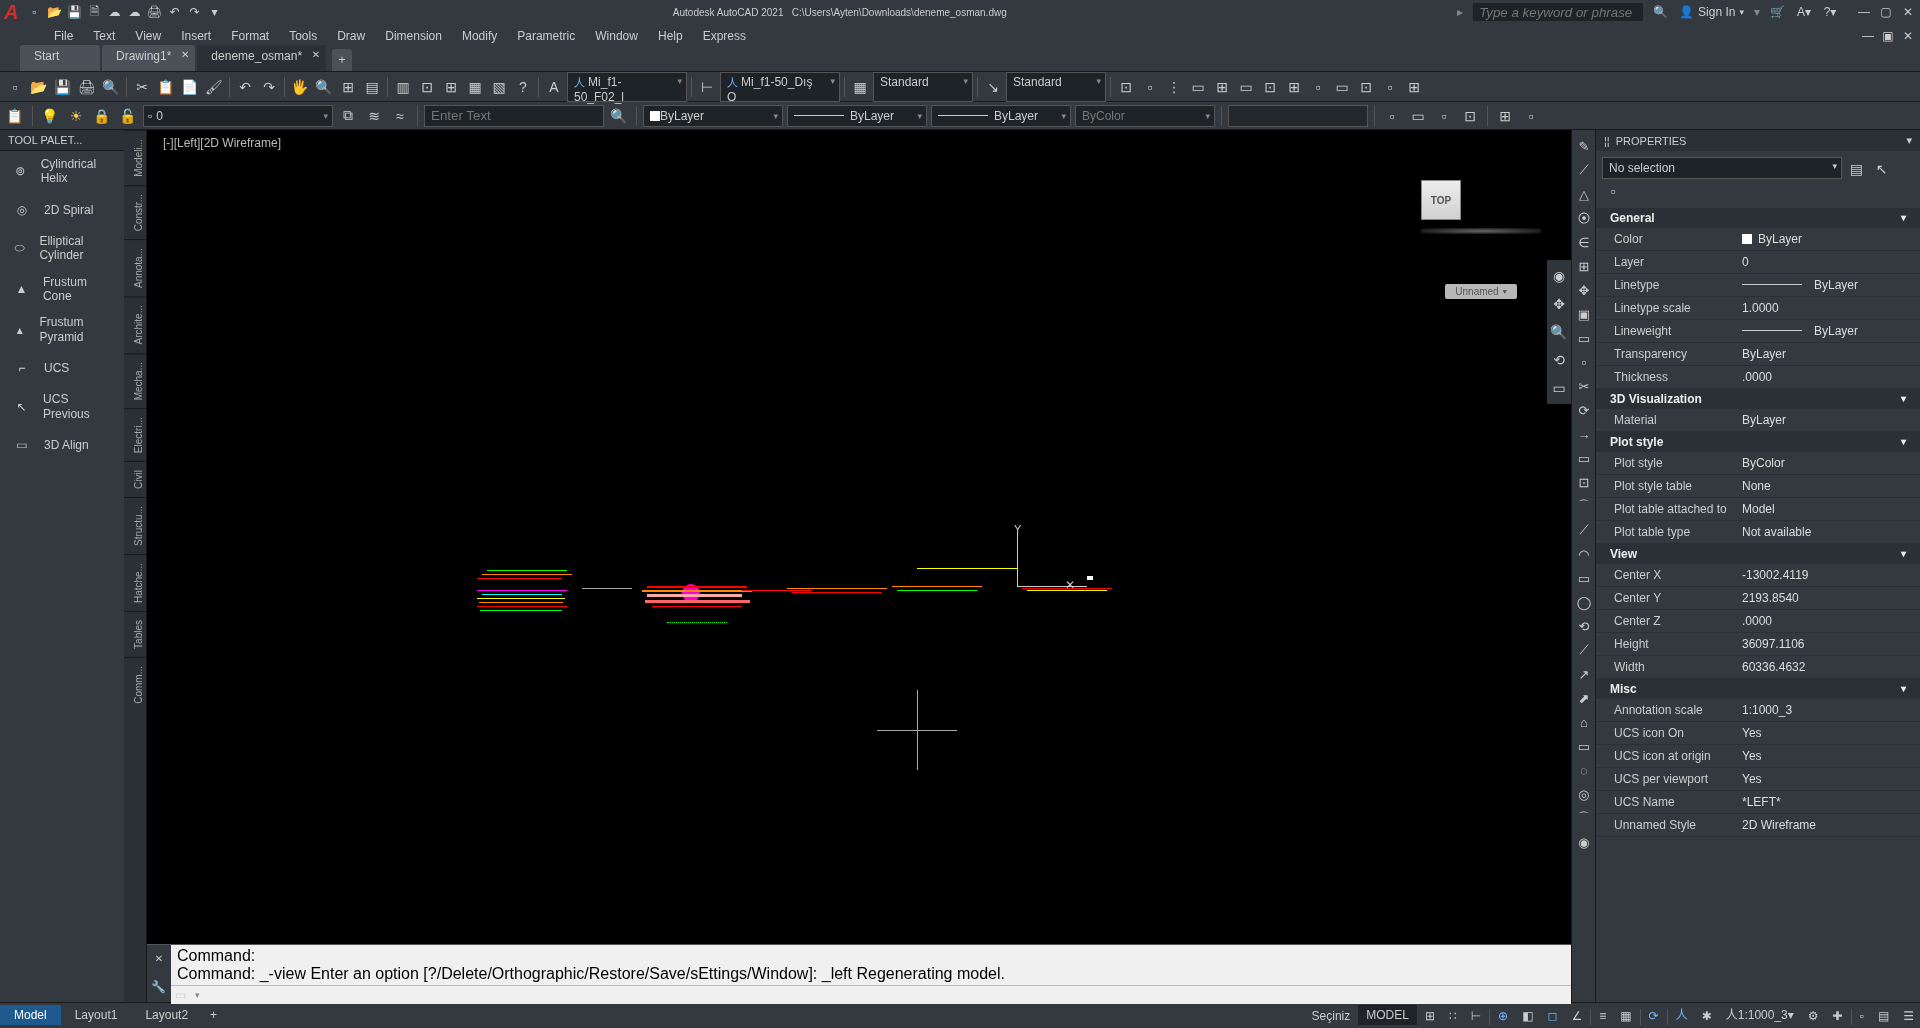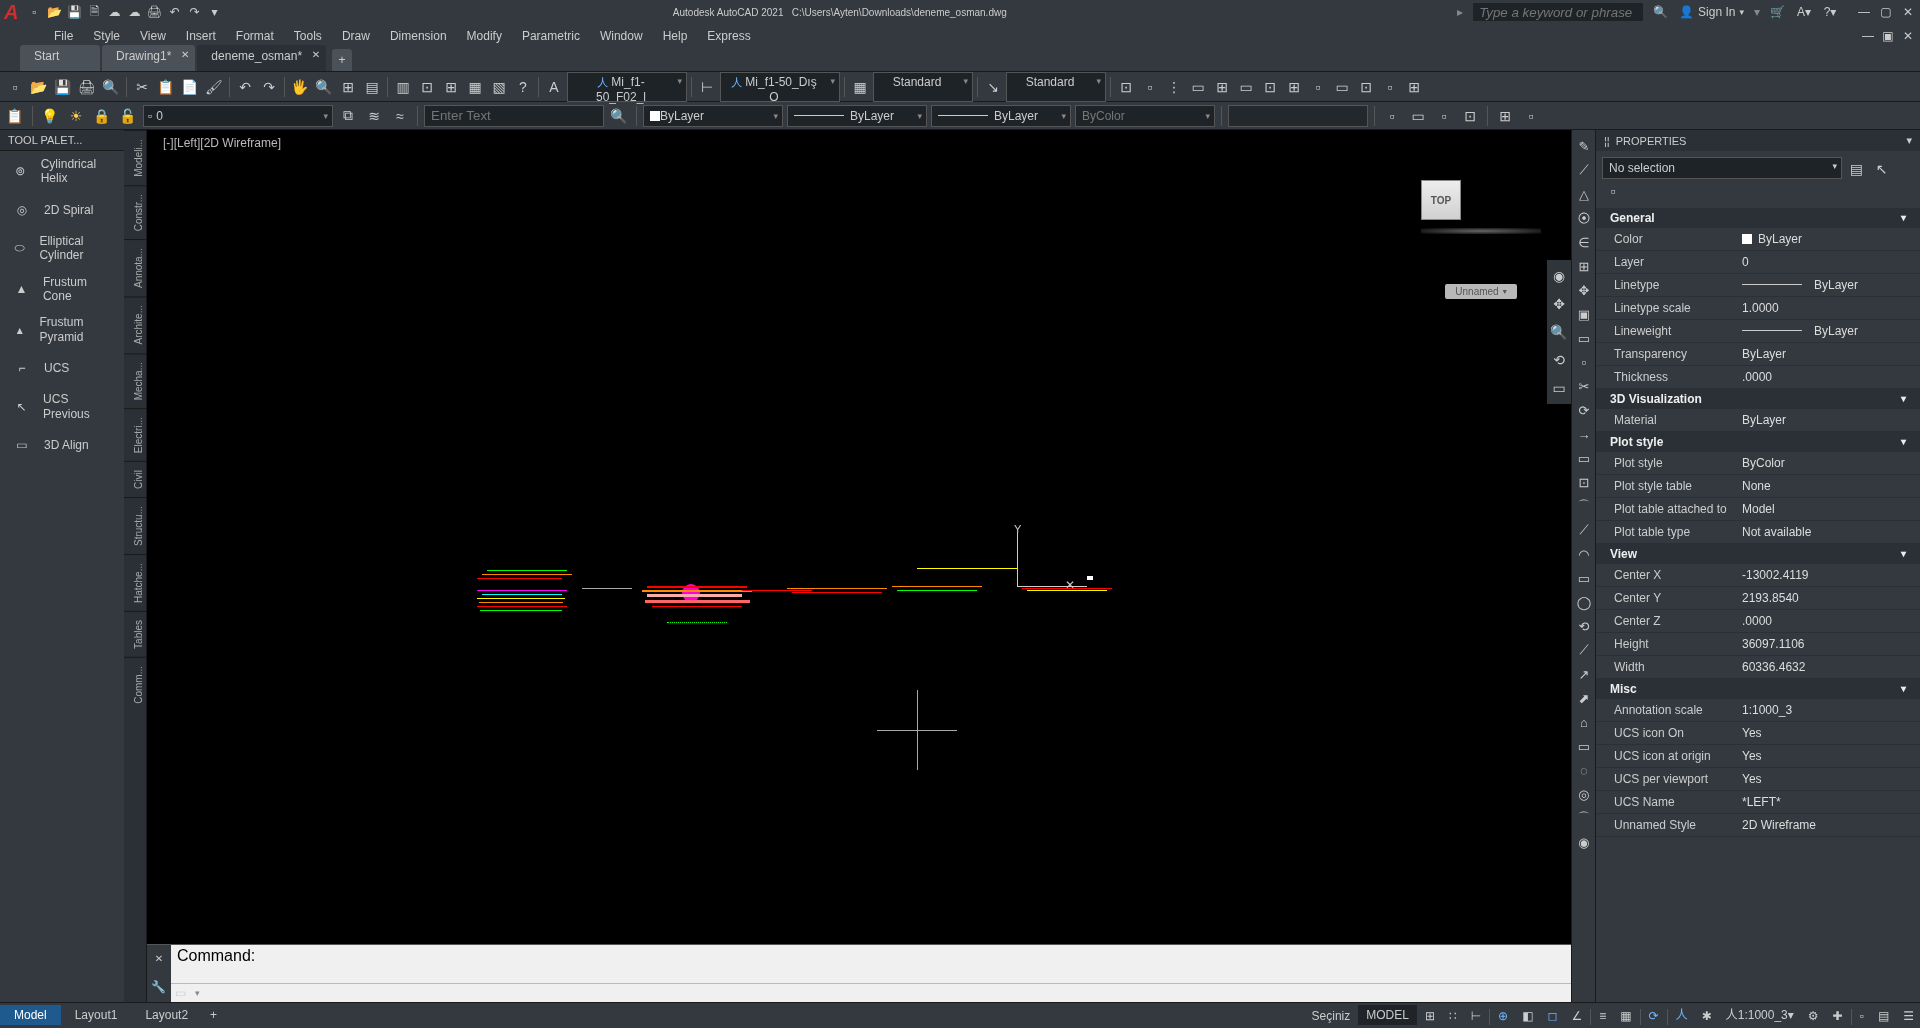--- a/index.html
+++ b/index.html
@@ -21,21 +21,21 @@
 
 .filetabs { height: 24px; background: #33393f; display: flex; align-items: flex-end; padding-left: 20px; gap: 2px; border-bottom: 1px solid #1a1a1a; }
 .filetab { background: #4a5158; padding: 4px 24px 8px 14px; color: #ccc; border-radius: 3px 3px 0 0; position: relative; cursor: pointer; min-width: 80px; margin-top: 15px; }
 .filetab.active { background: #2a3036; }
 .filetab .tx { position: absolute; right: 6px; top: 4px; font-size: 10px; }
 .filetab-new { width: 20px; text-align: center; padding: 4px; cursor: pointer; background: #4a5158; border-radius: 3px 3px 0 0; margin-left: 4px; }
 
 .toolbar1 { height: 30px; background: #33393f; display: flex; align-items: center; padding: 0 4px; gap: 2px; border-bottom: 1px solid #1a1a1a; }
 .tb-icon { width: 22px; height: 22px; display: flex; align-items: center; justify-content: center; cursor: pointer; color: #ccc; font-size: 14px; }
 .tb-sep { width: 1px; height: 20px; background: #555; margin: 0 2px; }
-.tb-select { background: #1e2328; border: 1px solid #555; color: #ccc; padding: 2px 18px 2px 6px; height: 30px; font-size: 12px; position: relative; cursor: pointer; text-align: center; }
+.tb-select { background: #1e2328; border: 1px solid #555; color: #ccc; padding: 2px 18px 2px 6px; height: 30px; font-size: 12px; position: relative; cursor: pointer; }
 .tb-select::after { content: "▾"; position: absolute; right: 4px; top: 3px; font-size: 9px; color: #888; }
 
 .toolbar2 { height: 28px; background: #33393f; display: flex; align-items: center; padding: 0 4px; gap: 4px; border-bottom: 1px solid #1a1a1a; }
 .layer-select { background: #1e2328; border: 1px solid #555; color: #ccc; padding: 2px 4px; height: 22px; width: 190px; display: flex; align-items: center; gap: 4px; cursor: pointer; position: relative; }
 .layer-select::after { content: "▾"; position: absolute; right: 4px; font-size: 9px; color: #888; }
 .enter-text { background: #1e2328; border: 1px solid #555; color: #888; padding: 2px 6px; width: 180px; height: 22px; }
 .prop-select { background: #1e2328; border: 1px solid #555; color: #ccc; padding: 2px 6px; height: 22px; width: 140px; display: flex; align-items: center; position: relative; cursor: pointer; }
 .prop-select::after { content: "▾"; position: absolute; right: 4px; font-size: 9px; color: #888; }
 .line-swatch { display: inline-block; height: 1px; width: 50px; background: #ccc; margin-right: 6px; }
 
@@ -137,21 +137,21 @@
       <span class="win-ctrl">—</span>
       <span class="win-ctrl">▢</span>
       <span class="win-ctrl">✕</span>
     </div>
   </div>
 </div>
 
 <div class="menubar">
   <div id="menu-items" style="display: flex;">
       <span class="menu-item">File</span>
-      <span class="menu-item">Style</span>
+      <span class="menu-item">Text</span>
       <span class="menu-item">View</span>
       <span class="menu-item">Insert</span>
       <span class="menu-item">Format</span>
       <span class="menu-item">Tools</span>
       <span class="menu-item">Draw</span>
       <span class="menu-item">Dimension</span>
       <span class="menu-item">Modify</span>
       <span class="menu-item">Parametric</span>
       <span class="menu-item">Window</span>
       <span class="menu-item">Help</span>
@@ -396,20 +396,21 @@
     </div>
 
     <div class="cmd-area">
       <div class="cmd-side">
         <span style="font-size:10px">✕</span>
         <span style="font-size:12px">🔧</span>
       </div>
       <div style="flex:1;display:flex;flex-direction:column">
         <div class="cmd-text">
           <div>Command:</div>
+          <div>Command: _-view Enter an option [?/Delete/Orthographic/Restore/Save/sEttings/Window]: _left Regenerating model.</div>
         </div>
         <div class="cmd-input">
           <span class="cmd-input-icon">▭</span>
           <span style="font-size:9px;color:#888">▾</span>
         </div>
       </div>
     </div>
   </div>
 
   <div class="rt-icons">

